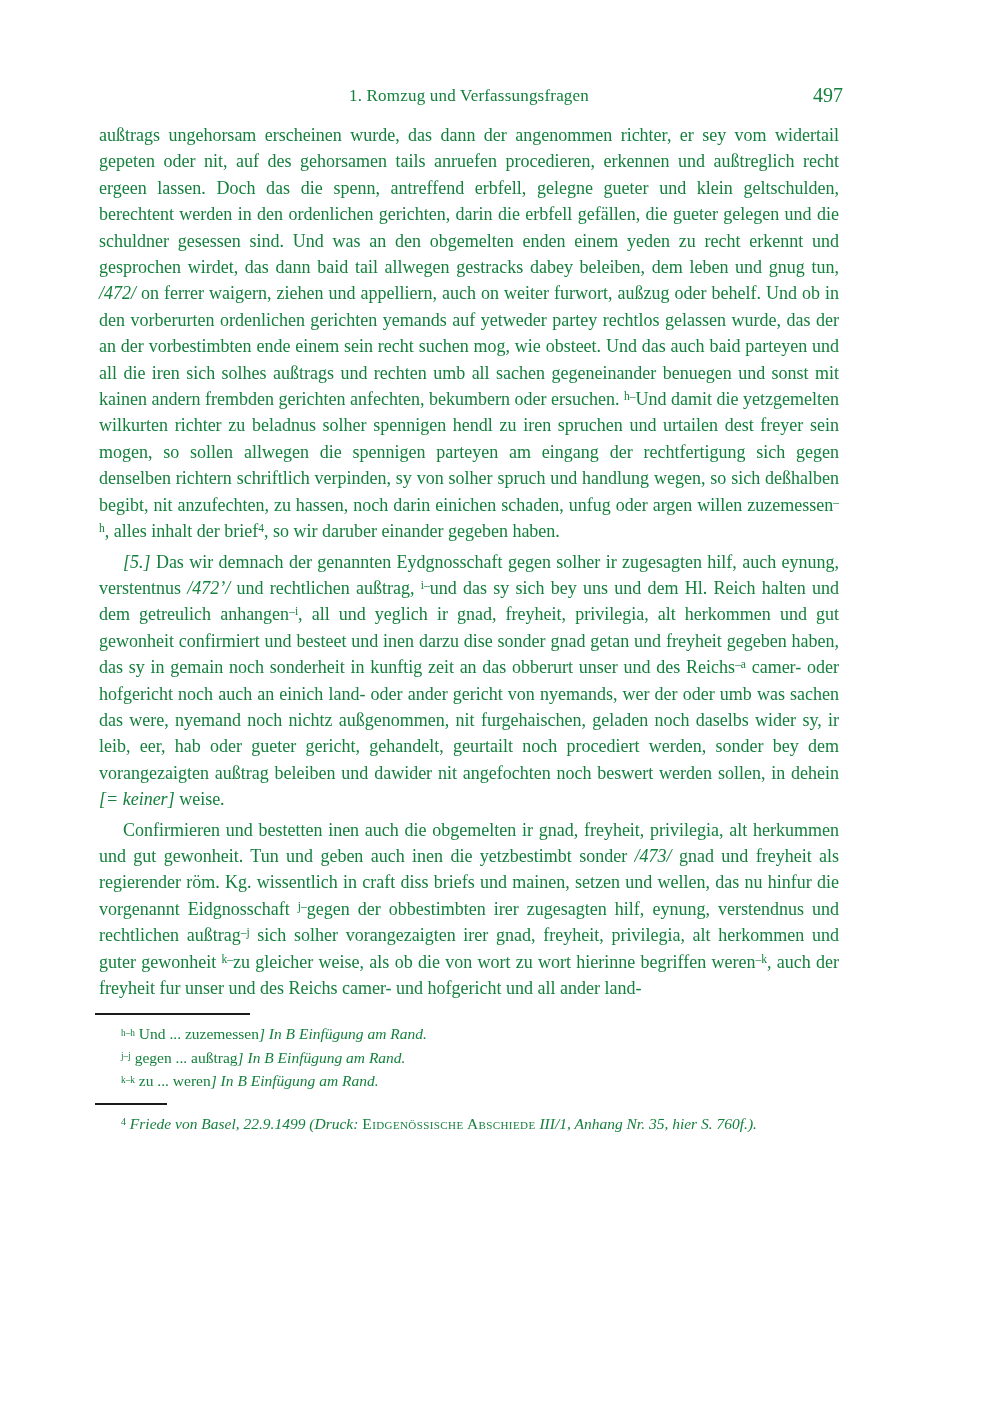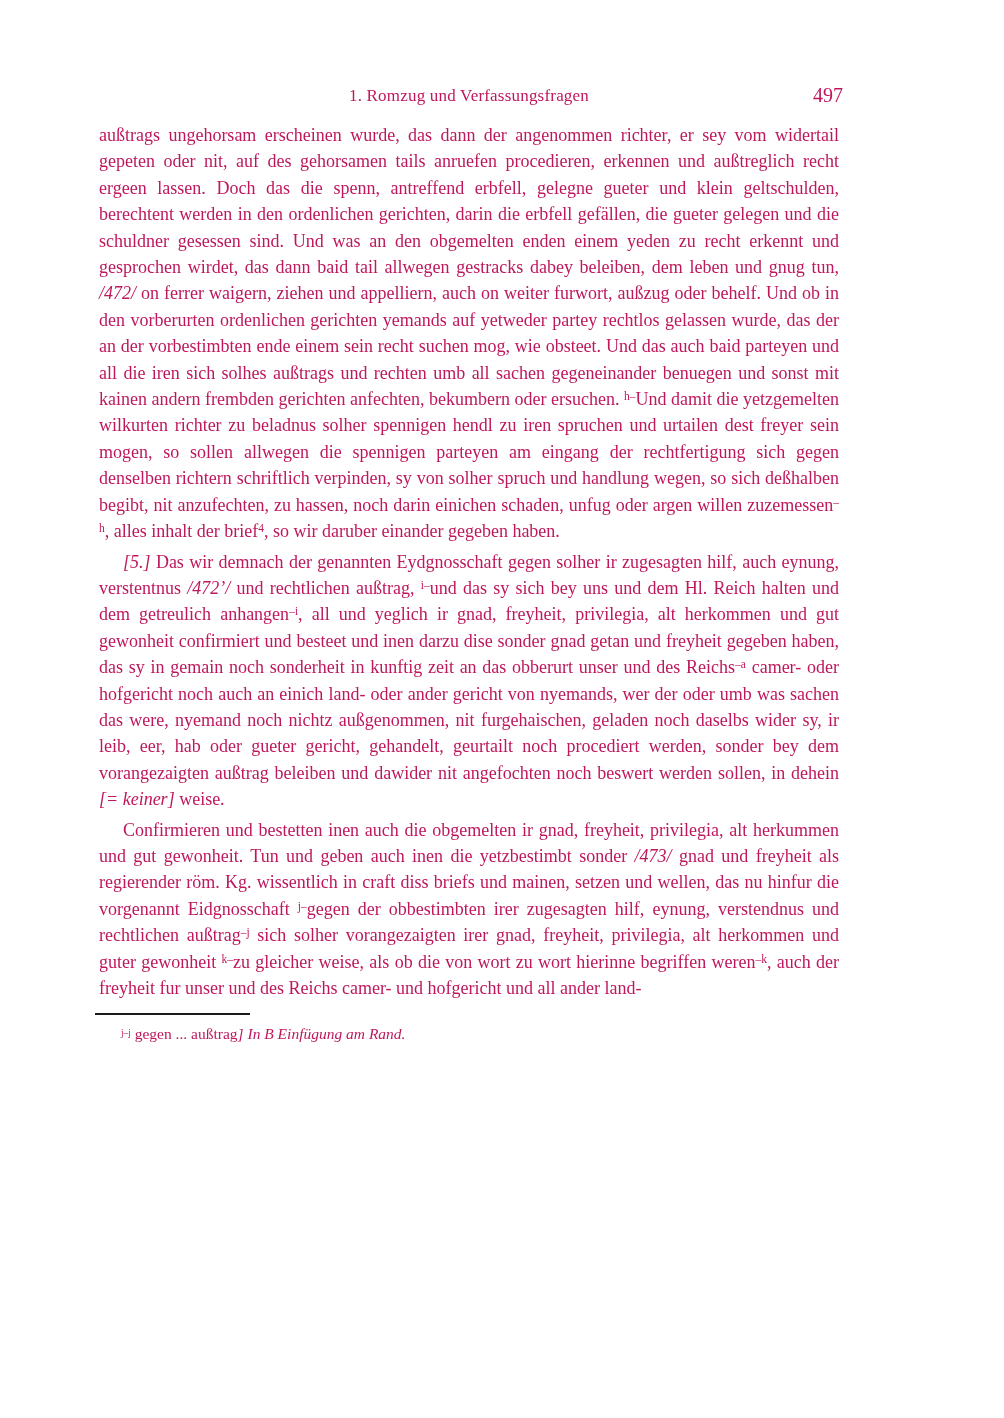--- a/index.html
+++ b/index.html
@@ -2,21 +2,21 @@
 <html lang="de"><head>
 <meta charset="utf-8">
 <style>
   html,body{margin:0;padding:0;background:#e8e8e8;}
   .sheet{
     position:relative;
     width:1004px;height:1418px;
     background:#ffffff;
     margin:0 auto;
     font-family:"Liberation Serif","DejaVu Serif",serif;
-    color:#be185d;
+    color:#15803d;
     overflow:hidden;
   }
   .textblock{
     position:absolute;
     left:95px;top:84px;
     width:748px;
   }
   .running-header{
     position:relative;
     height:34px;
@@ -90,19 +90,27 @@
 
     <div class="body-text" id="body-text">
         <p><span>außtrags ungehorsam erscheinen wurde, das dann der angenommen richter, er sey vom widertail gepeten oder nit, auf des gehorsamen tails anruefen procedieren, erkennen und außtreglich recht ergeen lassen. Doch das die spenn, antreffend erbfell, gelegne gueter und klein geltschulden, berechtent werden in den ordenlichen gerichten, darin die erbfell gefällen, die gueter gelegen und die schuldner gesessen sind. Und was an den obgemelten enden einem yeden zu recht erkennt und gesprochen wirdet, das dann baid tail allwegen gestracks dabey beleiben, dem leben und gnug tun, </span><span class="it">/472/</span><span> on ferrer waigern, ziehen und appelliern, auch on weiter furwort, außzug oder behelf. Und ob in den vorberurten ordenlichen gerichten yemands auf yetweder partey rechtlos gelassen wurde, das der an der vorbestimbten ende einem sein recht suchen mog, wie obsteet. Und das auch baid parteyen und all die iren sich solhes außtrags und rechten umb all sachen gegeneinander benuegen und sonst mit kainen andern frembden gerichten anfechten, bekumbern oder ersuchen. </span><sup class="mark">h–</sup><span>Und damit die yetzgemelten wilkurten richter zu beladnus solher spennigen hendl zu iren spruchen und urtailen dest freyer sein mogen, so sollen allwegen die spennigen parteyen am eingang der rechtfertigung sich gegen denselben richtern schriftlich verpinden, sy von solher spruch und handlung wegen, so sich deßhalben begibt, nit anzufechten, zu hassen, noch darin einichen schaden, unfug oder argen willen zuzemessen</span><sup class="mark">–h</sup><span>, alles inhalt der brief</span><sup class="mark">4</sup><span>, so wir daruber einander gegeben haben.</span></p>
         <p class="indent"><span class="it">[5.]</span><span> Das wir demnach der genannten Eydgnosschaft gegen solher ir zugesagten hilf, auch eynung, verstentnus </span><span class="it">/472’/</span><span> und rechtlichen außtrag, </span><sup class="mark">i–</sup><span>und das sy sich bey uns und dem Hl. Reich halten und dem getreulich anhangen</span><sup class="mark">–i</sup><span>, all und yeglich ir gnad, freyheit, privilegia, alt herkommen und gut gewonheit confirmiert und besteet und inen darzu dise sonder gnad getan und freyheit gegeben haben, das sy in gemain noch sonderheit in kunftig zeit an das obberurt unser und des Reichs</span><sup class="mark">–a</sup><span> camer- oder hofgericht noch auch an einich land- oder ander gericht von nyemands, wer der oder umb was sachen das were, nyemand noch nichtz außgenommen, nit furgehaischen, geladen noch daselbs wider sy, ir leib, eer, hab oder gueter gericht, gehandelt, geurtailt noch procediert werden, sonder bey dem vorangezaigten außtrag beleiben und dawider nit angefochten noch beswert werden sollen, in dehein </span><span class="it">[= keiner]</span><span> weise.</span></p>
         <p class="indent"><span>Confirmieren und bestetten inen auch die obgemelten ir gnad, freyheit, privilegia, alt herkummen und gut gewonheit. Tun und geben auch inen die yetzbestimbt sonder </span><span class="it">/473/</span><span> gnad und freyheit als regierender röm. Kg. wissentlich in craft diss briefs und mainen, setzen und wellen, das nu hinfur die vorgenannt Eidgnosschaft </span><sup class="mark">j–</sup><span>gegen der obbestimbten irer zugesagten hilf, eynung, verstendnus und rechtlichen außtrag</span><sup class="mark">–j</sup><span> sich solher vorangezaigten irer gnad, freyheit, privilegia, alt herkommen und guter gewonheit </span><sup class="mark">k–</sup><span>zu gleicher weise, als ob die von wort zu wort hierinne begriffen weren</span><sup class="mark">–k</sup><span>, auch der freyheit fur unser und des Reichs camer- und hofgericht und all ander land-</span></p>
       </div>
 
     <div class="apparatus">
       <div class="apparatus-rule"></div>
       <div id="apparatus-entries">
+          <div class="app-entry"><sup class="mark">h–h</sup> Und ... zuzemessen<span class="it">] In B Einfügung am Rand.</span></div>
           <div class="app-entry"><sup class="mark">j–j</sup> gegen ... außtrag<span class="it">] In B Einfügung am Rand.</span></div>
+          <div class="app-entry"><sup class="mark">k–k</sup> zu ... weren<span class="it">] In B Einfügung am Rand.</span></div>
         </div>
     </div>
 
+    <div class="footnotes">
+      <div class="footnote-rule"></div>
+      <div id="footnote-container">
+          <div class="footnote-entry"><sup class="mark">4</sup> <span class="it">Friede von Basel, 22.9.1499 (Druck: </span><span class="sc">Eidgenössische Abschiede</span><span class="it"> III/1, Anhang Nr. 35, hier S. 760f.).</span></div>
+        </div>
+    </div>
 
   </div>
 </div>
 
 </body></html>

